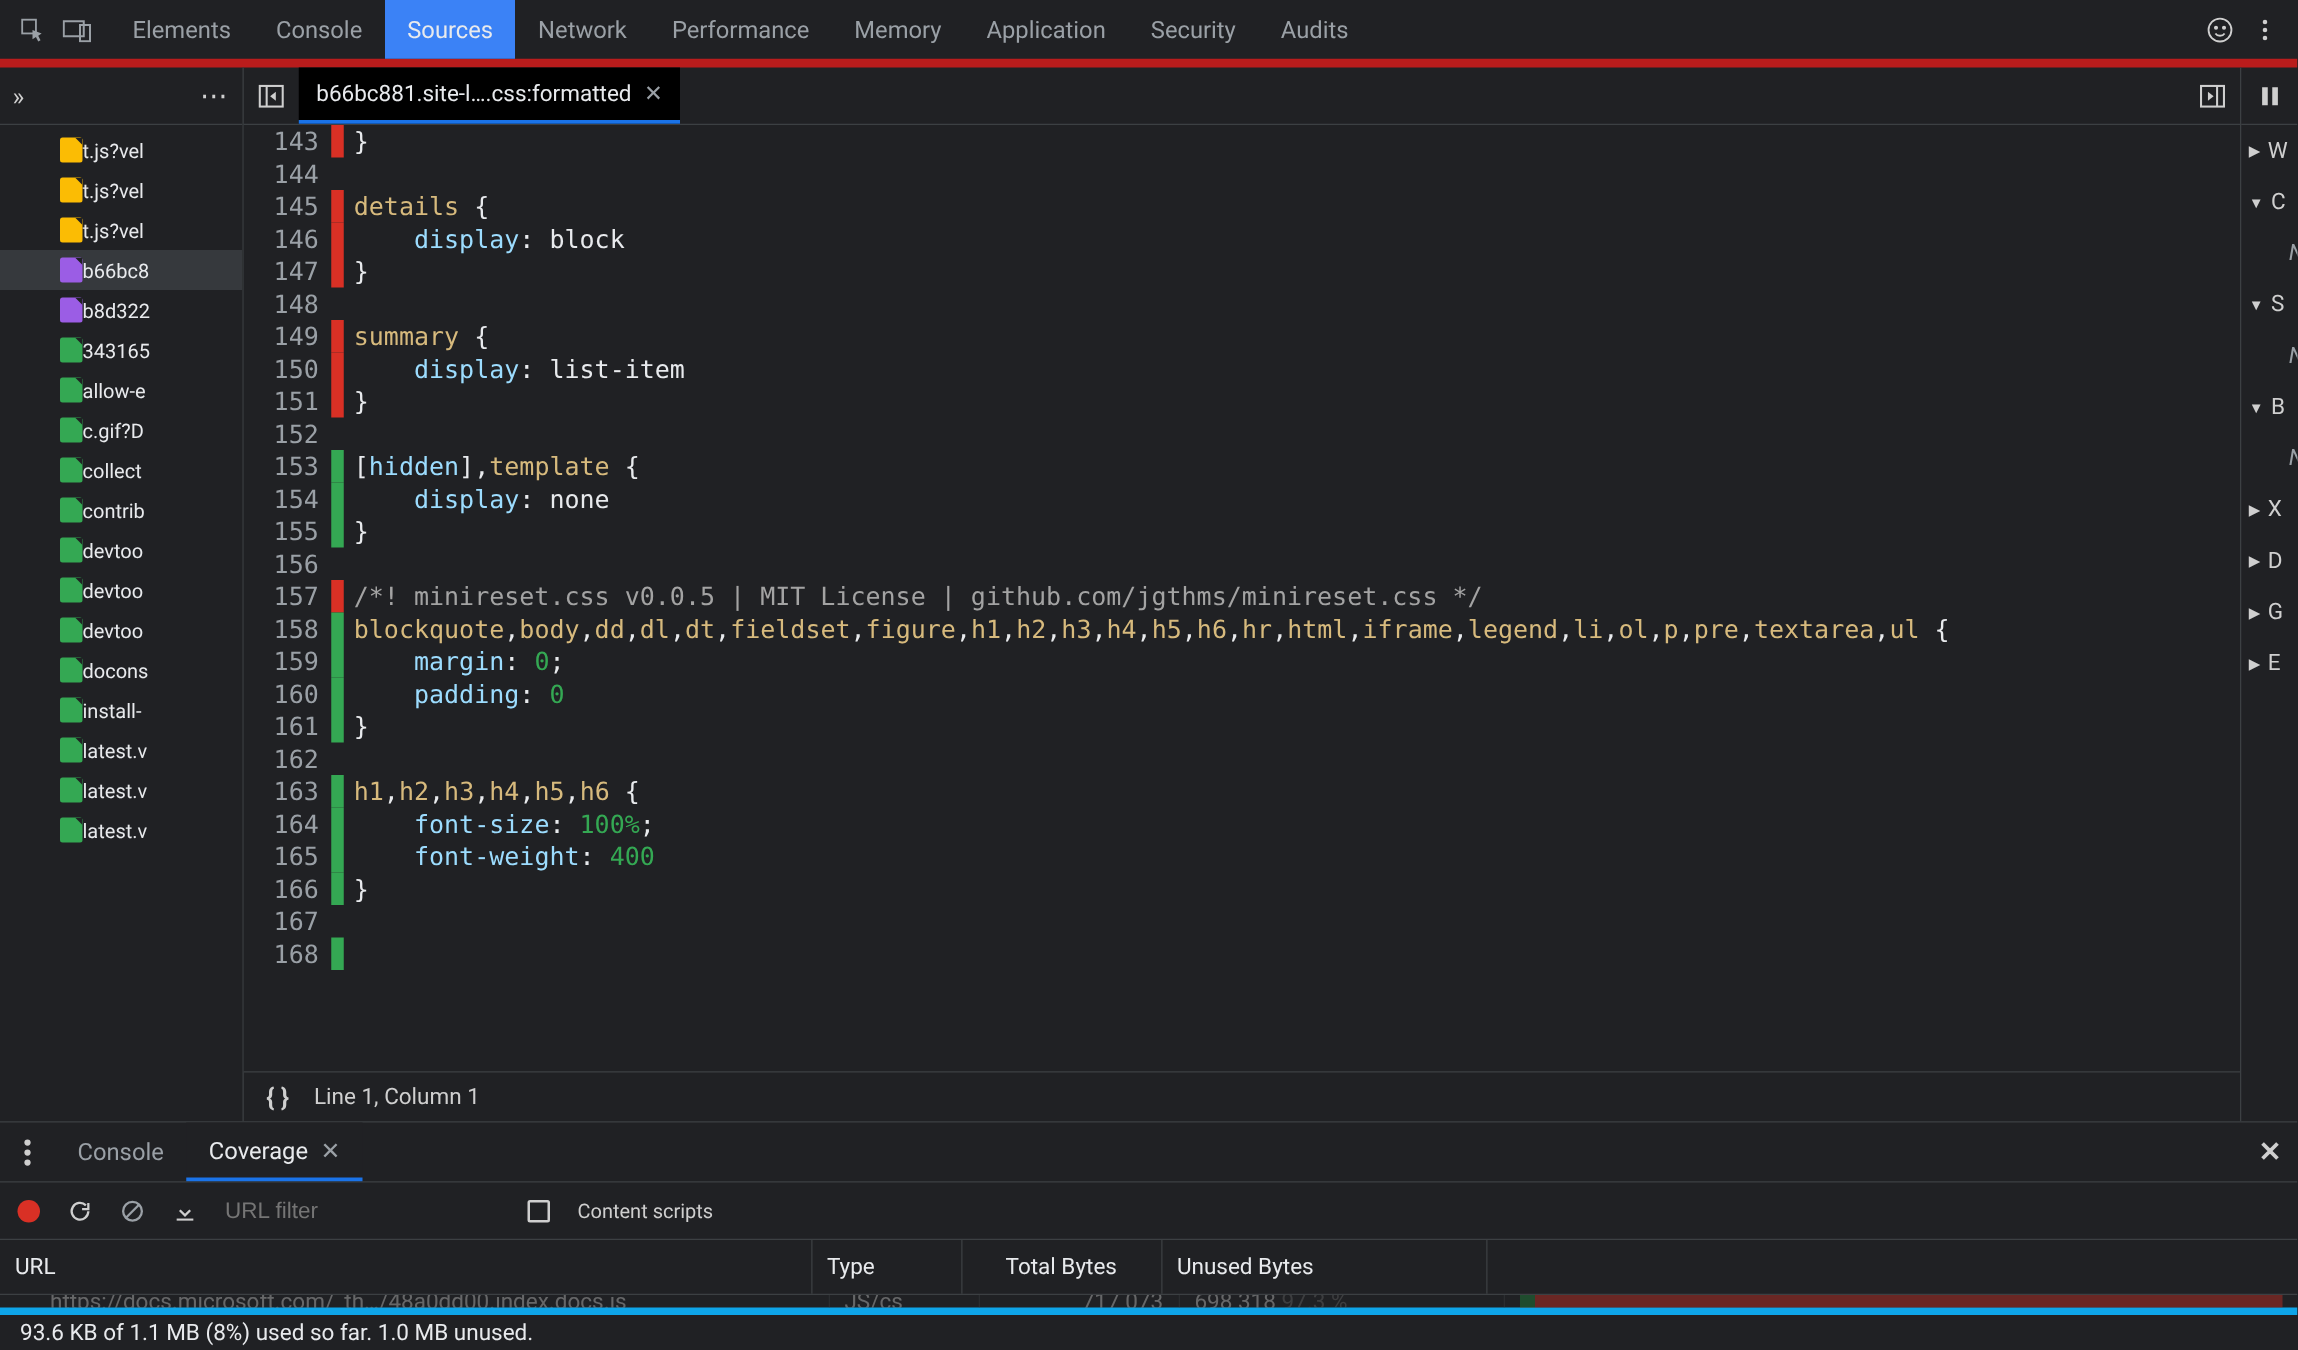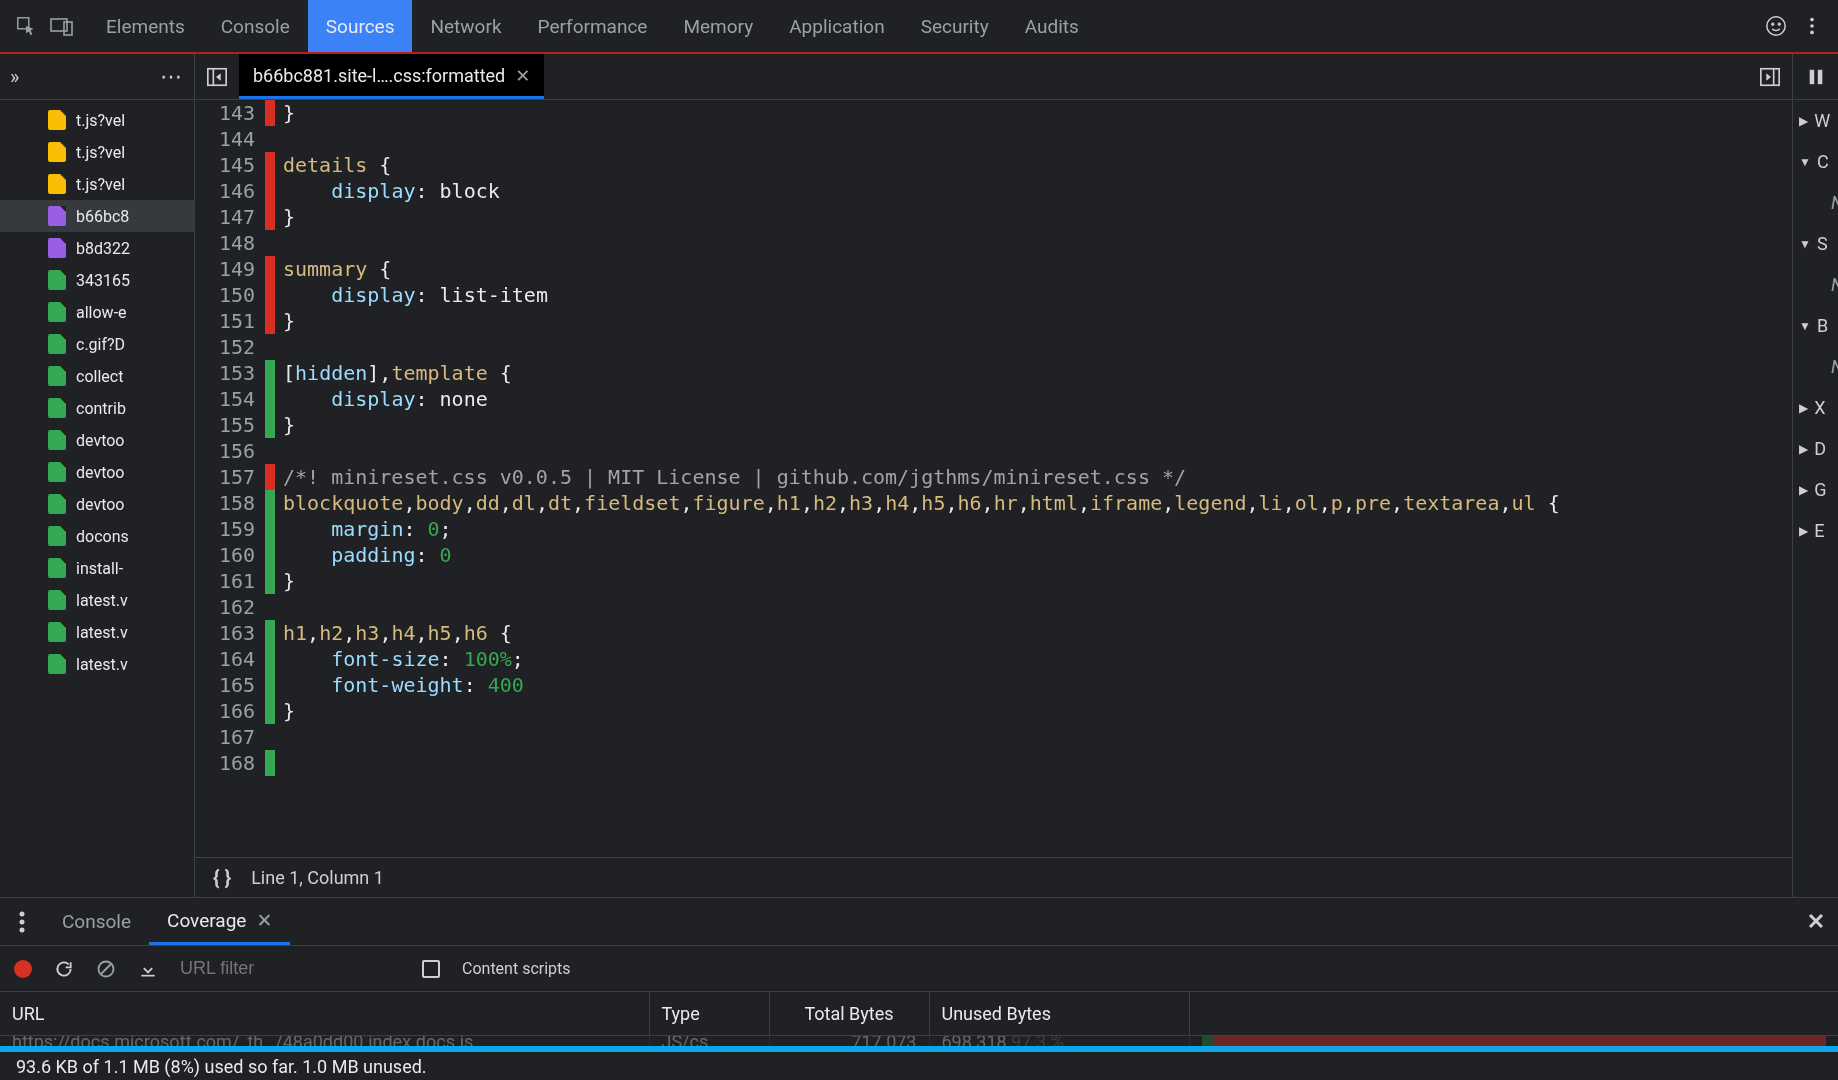--- a/index.html
+++ b/index.html
@@ -11,42 +11,42 @@
     width:1838px;
     height:1080px;
     overflow:hidden;
     display:flex;
     flex-direction:column;
   }
   .topbar {
     height:54px;
     display:flex;
     align-items:center;
-    border-bottom:2px solid #b91c1c;
+    border-bottom:7px solid #b91c1c;
     padding:0 8px;
   }
   .topbar .icon-btn { width:36px; height:36px; display:flex; align-items:center; justify-content:center; color:#9aa0a6; }
   .topbar .tabs { display:flex; height:100%; margin-left:8px; }
   .topbar .tab { padding:0 18px; display:flex; align-items:center; color:#9aa0a6; cursor:pointer; font-size:19px;}
   .topbar .tab.active { color:#e8eaed; background:#3b82f6; }
   .topbar .spacer { flex:1; }
 
   .row2 { display:flex; flex:1; min-height:0; }
 
   .sidebar {
     width:195px;
     border-right:1px solid #3c4043;
     display:flex;
     flex-direction:column;
     overflow:hidden;
   }
   .sidebar-head { height:46px; display:flex; align-items:center; justify-content:space-between; padding:0 10px; border-bottom:1px solid #3c4043;}
   .dots { font-size:22px; letter-spacing:2px; color:#cfcfcf;}
   .file-list { flex:1; overflow:hidden; padding-top:4px;}
-  .file-item { display:flex; align-items:center; gap:10px; height:32px; padding:0 8px 0 48px; color:#e8eaed; white-space:nowrap; overflow:hidden; }
+  .file-item { display:flex; align-items:center; height:32px; padding:0 8px 0 48px; color:#e8eaed; white-space:nowrap; overflow:hidden; }
   .file-item.selected { background:#36393d; }
   .file-ico { width:18px; height:20px; border-radius:2px; position:relative; flex-shrink:0; }
   .file-ico::after { content:""; position:absolute; right:0; top:0; width:6px; height:6px; background:#202124; clip-path: polygon(0 0,100% 100%,100% 0);}
   .ico-yellow{ background:#fbbc04;}
   .ico-purple{ background:#9b5de5;}
   .ico-green{ background:#34a853;}
 
   .editor-area { flex:1; display:flex; flex-direction:column; min-width:0; }
   .editor-tabs { height:46px; display:flex; align-items:center; border-bottom:1px solid #3c4043; gap:0; }
   .panel-toggle { width:44px; display:flex; align-items:center; justify-content:center; color:#cfcfcf; height:100%; }
@@ -94,21 +94,21 @@
   .tool-ico { color:#cfcfcf; }
   .url-filter { background:transparent; border:none; color:#9aa0a6; font-size:18px; width:220px; outline:none; }
   .chk { width:18px; height:18px; border:2px solid #cfcfcf; border-radius:2px; display:inline-block;}
   .table-head { height:44px; display:flex; border-bottom:1px solid #3c4043; font-size:18px;}
   .th { display:flex; align-items:center; padding:0 12px; border-right:1px solid #3c4043;}
   .th.url{ flex:1;}
   .th.type{ width:120px;}
   .th.total{ width:160px;justify-content:center;}
   .th.unused{ width:260px;}
   .th.bar{ flex:1; border-right:none;}
-  .data-row { height:32px; display:flex; font-size:18px; color:#cfcfcf;}
+  .data-row { height:32px; display:flex; font-size:18px; color:#cfcfcf;padding-left:28px;}
   .td{ display:flex; align-items:center; padding:0 12px; border-right:1px solid #3c4043; overflow:hidden;}
   .td.url{ flex:1;}
   .td.type{ width:120px;}
   .td.total{ width:160px; justify-content:flex-end;}
   .td.unused{ width:260px;}
   .td.bar{ flex:1; border-right:none;}
   .bar-vis{ width:100%; height:14px; background:#d93025; position:relative;}
   .bar-vis .used{ position:absolute; left:0; top:0; bottom:0; background:#1e8e3e; width:2%;}
   .footer { height:34px; display:flex; align-items:center; padding:0 16px; font-size:18px; border-top:6px solid #0ea5e9; background:#202124;}
 

